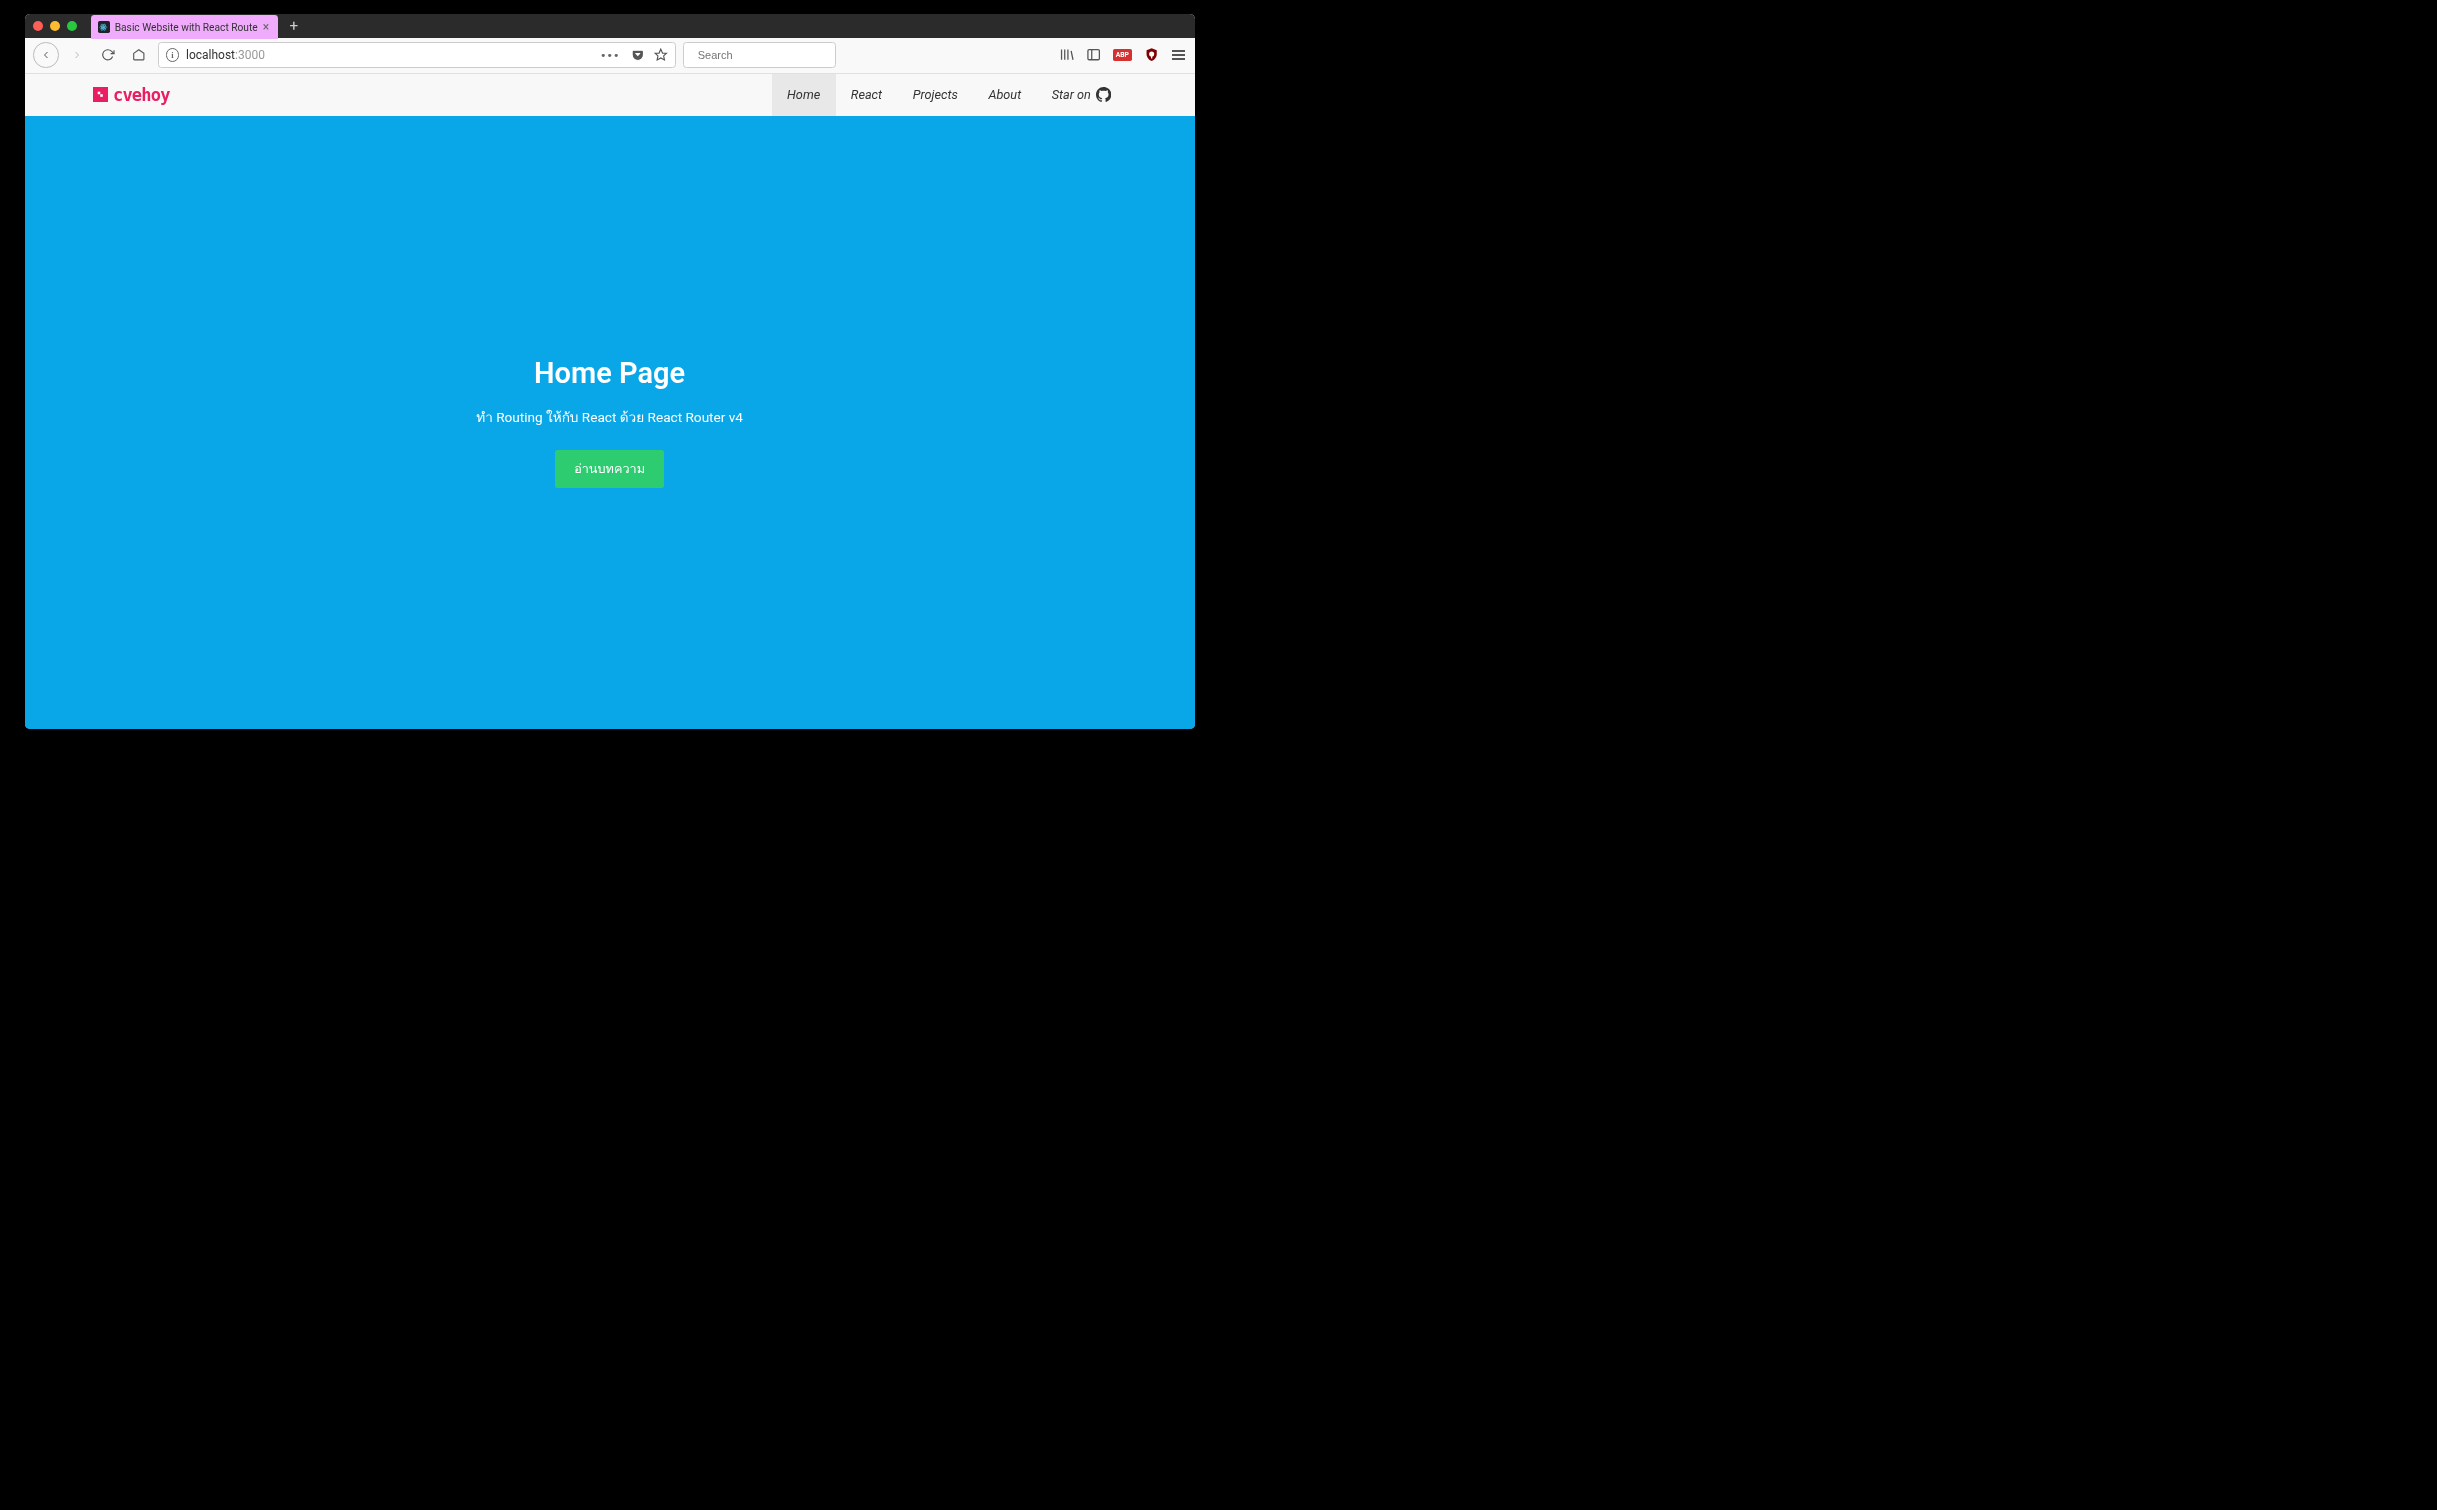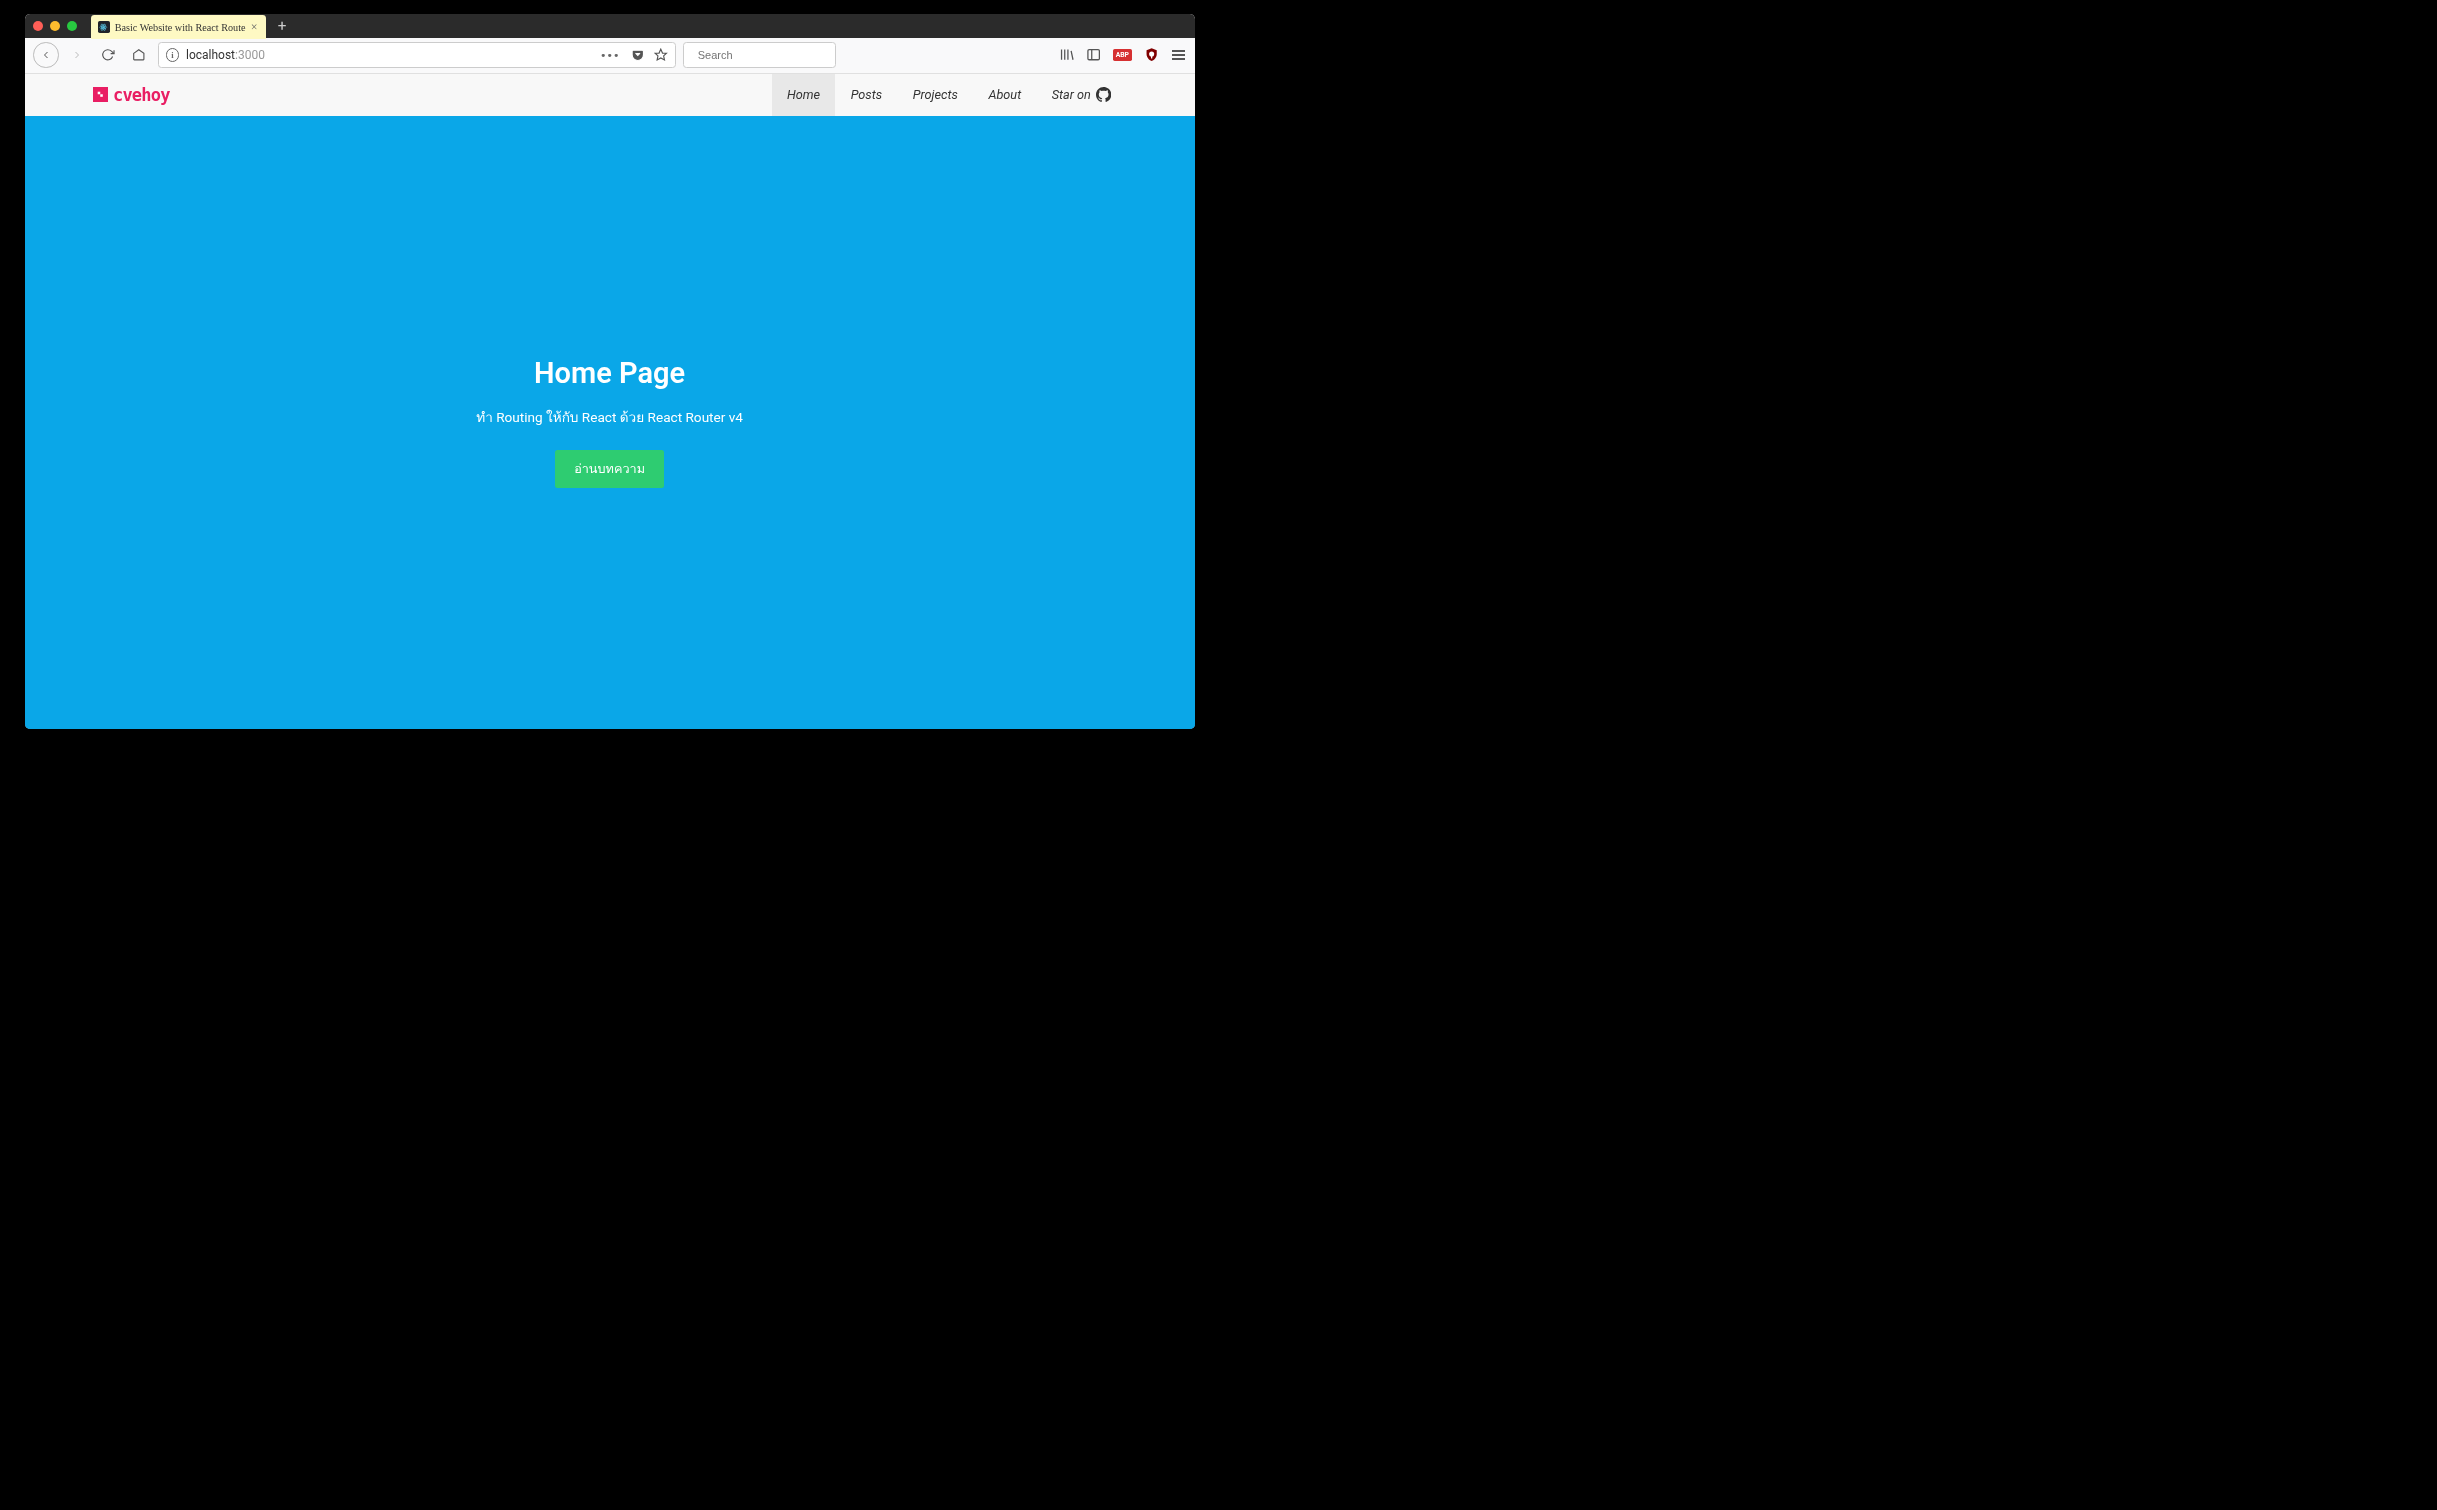--- a/index.html
+++ b/index.html
@@ -34,30 +34,29 @@
 }
 .traffic-lights { display: flex; gap: 6.8px; margin-right: 13.6px; }
 .light { width: 10.2px; height: 10.2px; border-radius: 50%; }
 .light.red { background: #ff5f57; }
 .light.yellow { background: #febc2e; }
 .light.green { background: #28c840; }
 .tab {
   display: flex;
   align-items: center;
   height: 24px;
-  background: #fef9c3;
+  background: #f0abfc;
   color: #333;
   padding: 0 8.5px 0 6.8px;
   font-size: 10.2px;
   border-radius: 3.4px 3.4px 0 0;
   min-width: 161px;
   gap: 5.1px;
   position: relative;
   top: 1.7px;
-  font-family: Liberation Serif, serif;
 }
 .tab-favicon {
   width: 12px; height: 12px;
   border-radius: 1.7px;
   background: #20232a;
   display:flex;align-items:center;justify-content:center;
 }
 .tab-favicon svg { width:8.5px;height:8.5px; }
 .tab-title { flex:1; white-space:nowrap; overflow:hidden; text-overflow:ellipsis; font-size:10.2px; color:#333;}
 .tab-close { font-size:12px; color:#666; cursor:pointer; }
@@ -273,21 +272,21 @@
               <rect x="5" y="5" width="3" height="3" fill="#fff"></rect>
             </svg>
         </span>
         <span>cvehoy</span>
       </div>
       <nav class="site-nav">
         <div class="nav-item active">
             <span>Home</span>
           </div>
         <div class="nav-item">
-            <span>Posts</span>
+            <span>React</span>
           </div>
         <div class="nav-item">
             <span>Projects</span>
           </div>
         <div class="nav-item">
             <span>About</span>
           </div>
         <div class="nav-item">
           <span>Star on</span>
           <span>

